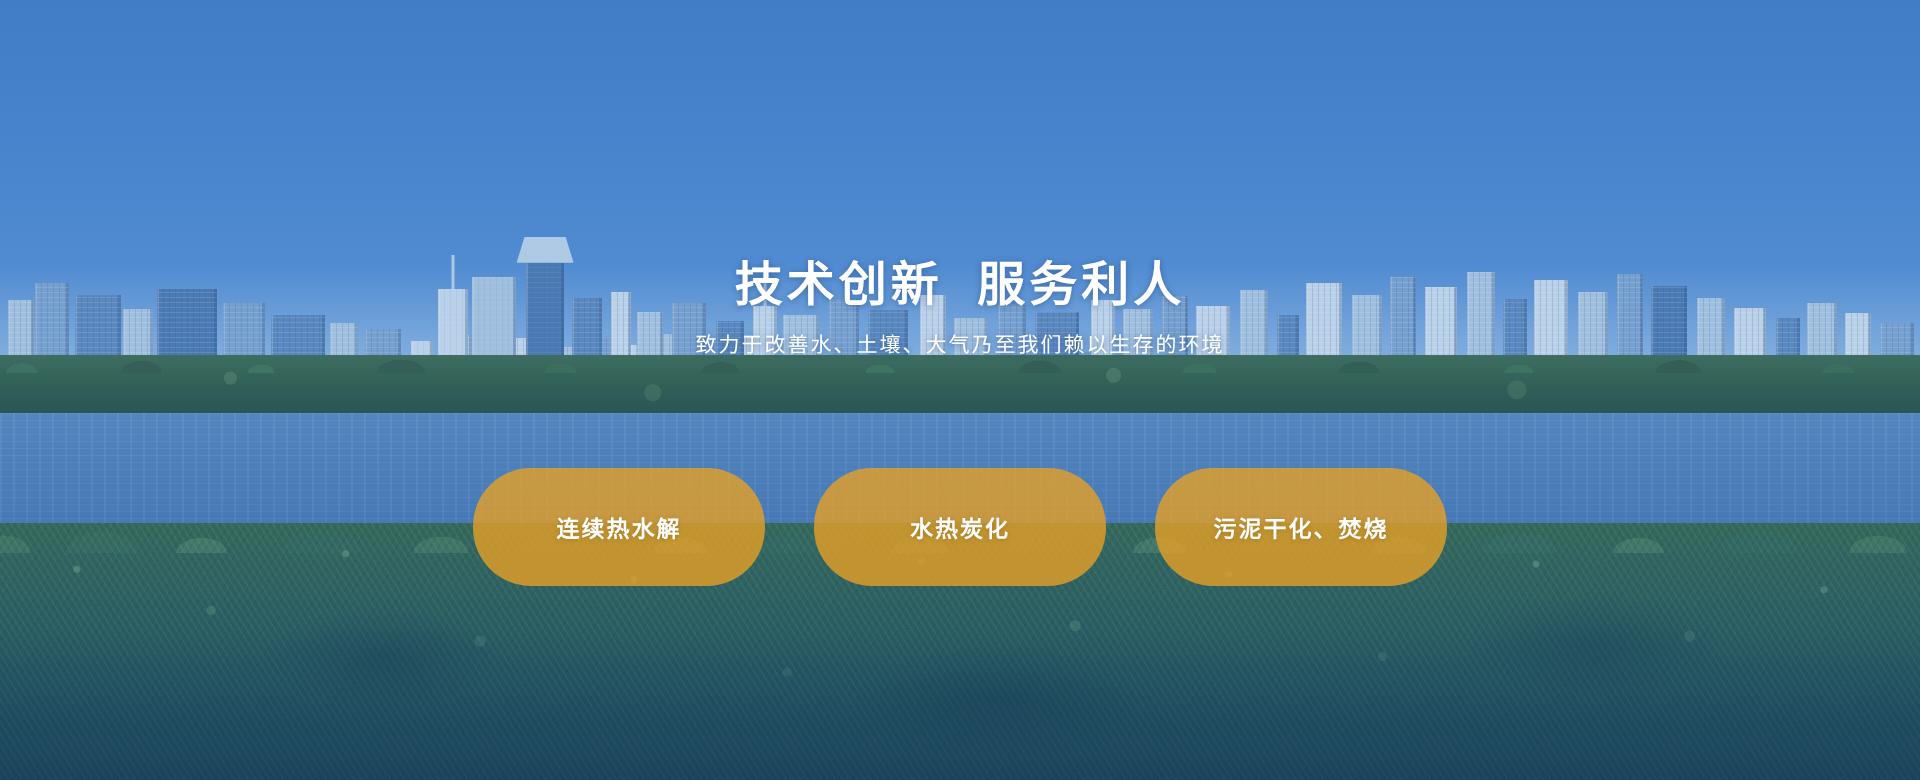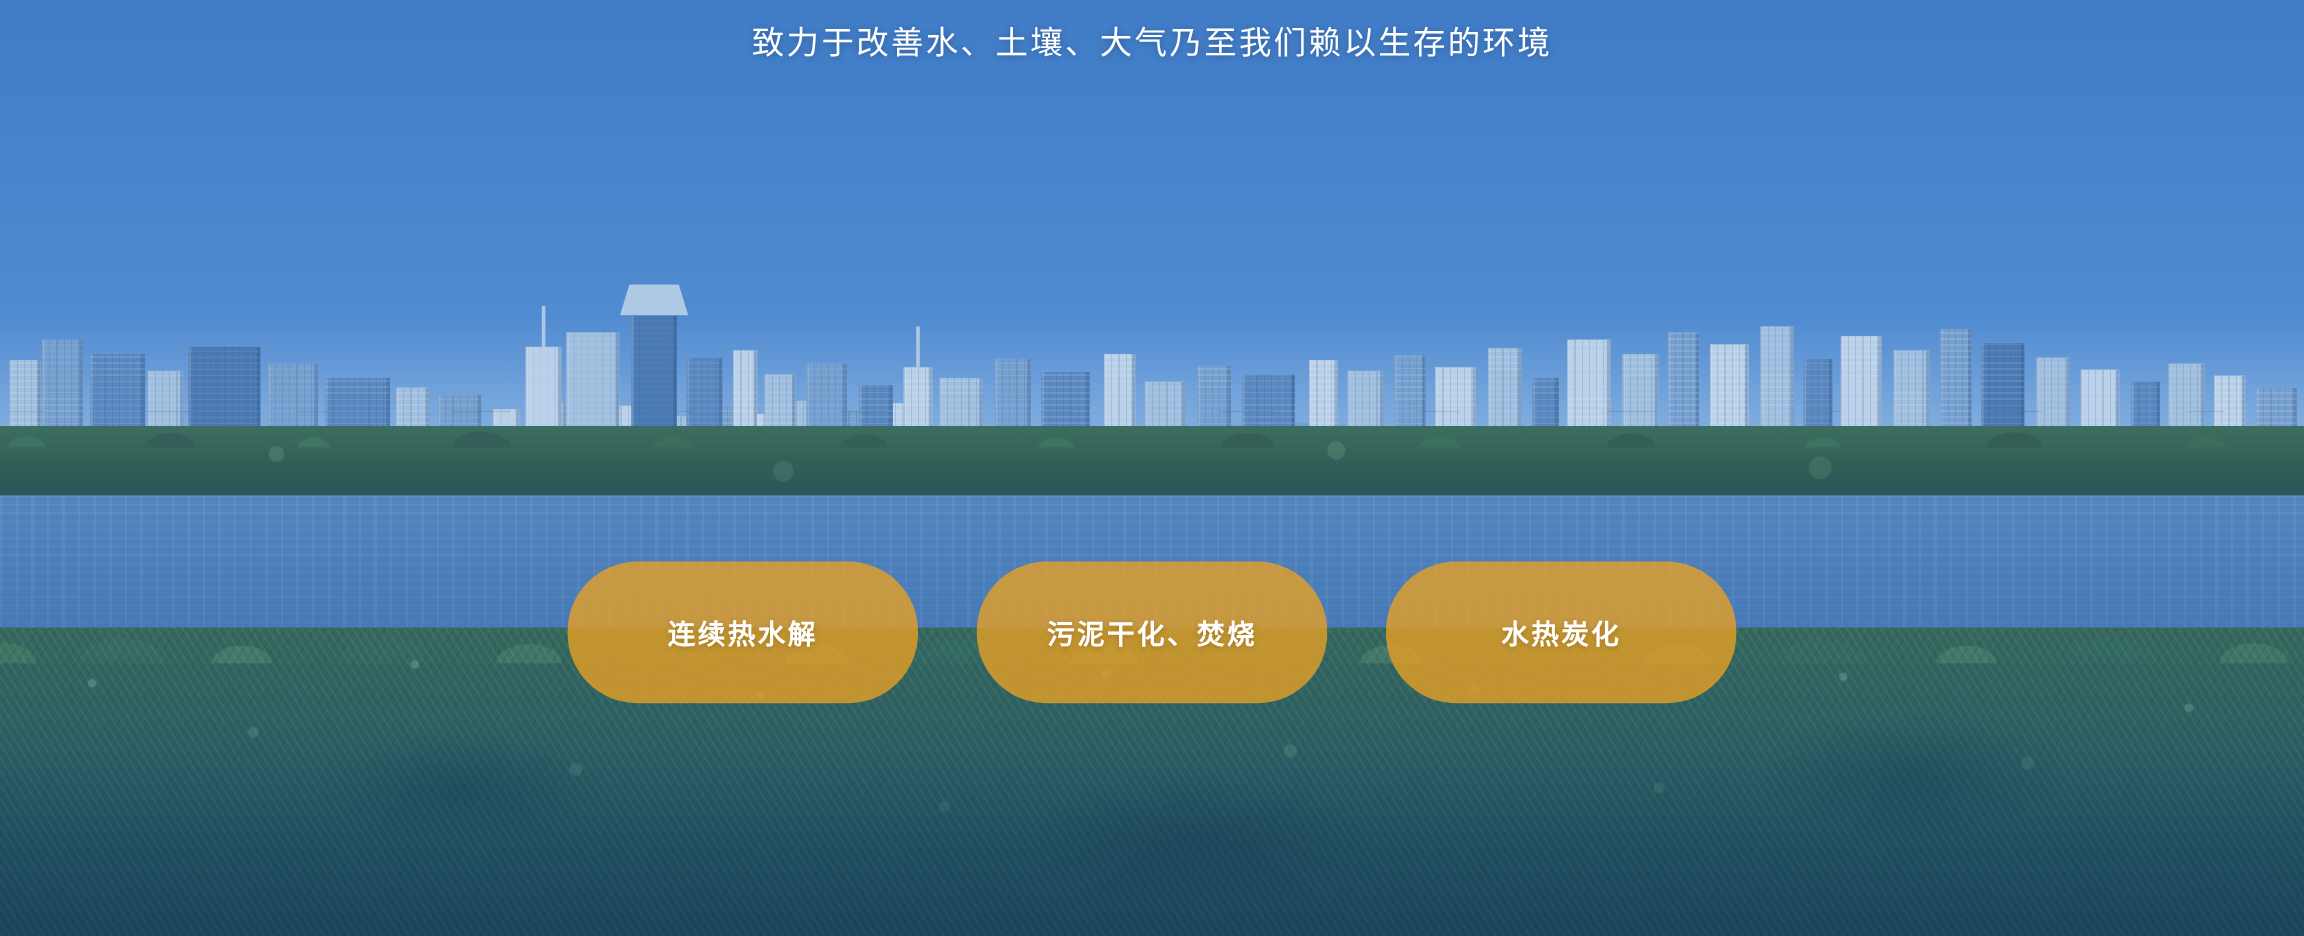--- a/index.html
+++ b/index.html
@@ -279,21 +279,21 @@
     letter-spacing: 4px;
     line-height: 1.12;
     white-space: pre;
     text-shadow: 0 1px 6px rgba(20,55,110,.45);
   }
 
   .subhead {
     margin: 0;
     padding-top: 20px;
     color: #ffffff;
-    font-size: 27px;
+    font-size: 21px;
     font-weight: 400;
     letter-spacing: 2px;
     line-height: 1.2;
     text-shadow: 0 1px 6px rgba(20,55,110,.50);
   }
 
   .pill-row {
     position: absolute;
     top: 468px;
     left: 50%;
@@ -411,22 +411,23 @@
   <div class="water"></div>
 
   <div class="mangrove">
     <div class="mangrove-tex"></div>
     <div class="mangrove-shade"></div>
   </div>
 
   <div class="grade"></div>
 
   <div class="content">
+    <h1 class="headline">技术创新  服务利人</h1>
     <p class="subhead">致力于改善水、土壤、大气乃至我们赖以生存的环境</p>
   </div>
 
   <div class="pill-row">
     <div class="pill">连续热水解</div>
+    <div class="pill">水热炭化</div>
     <div class="pill">污泥干化、焚烧</div>
-    <div class="pill">水热炭化</div>
   </div>
 
 </div>
 
 </body></html>

